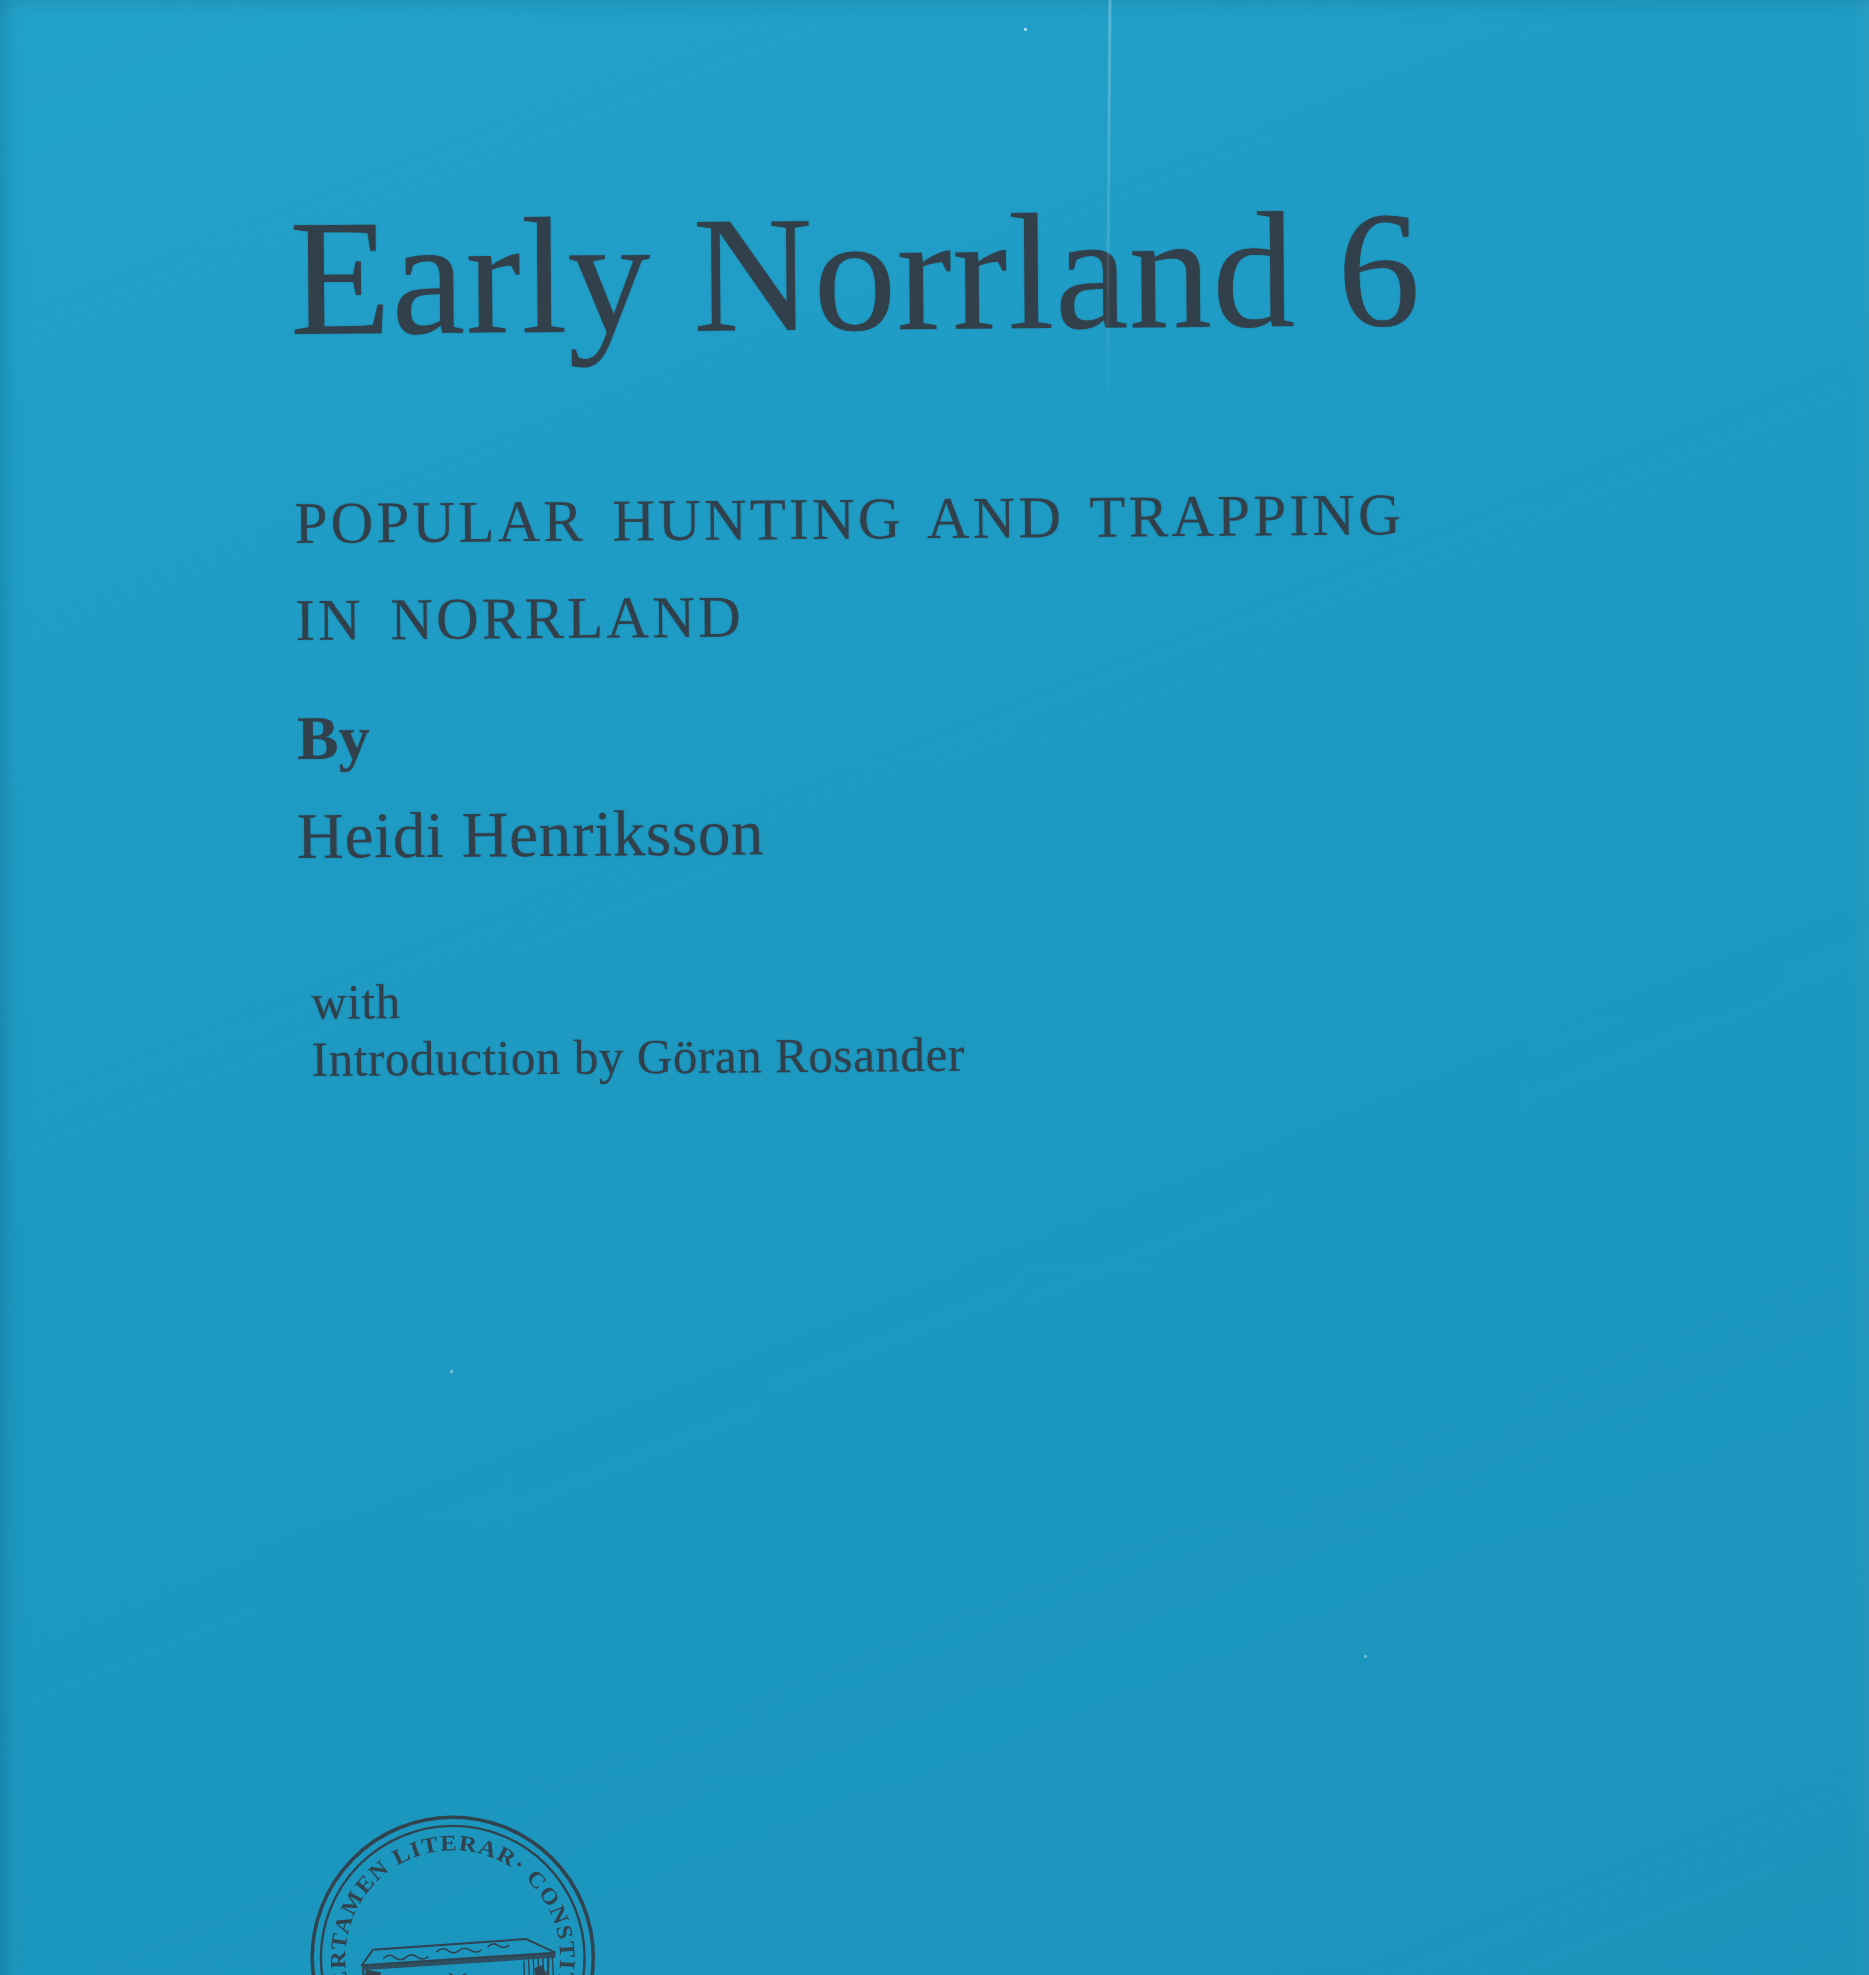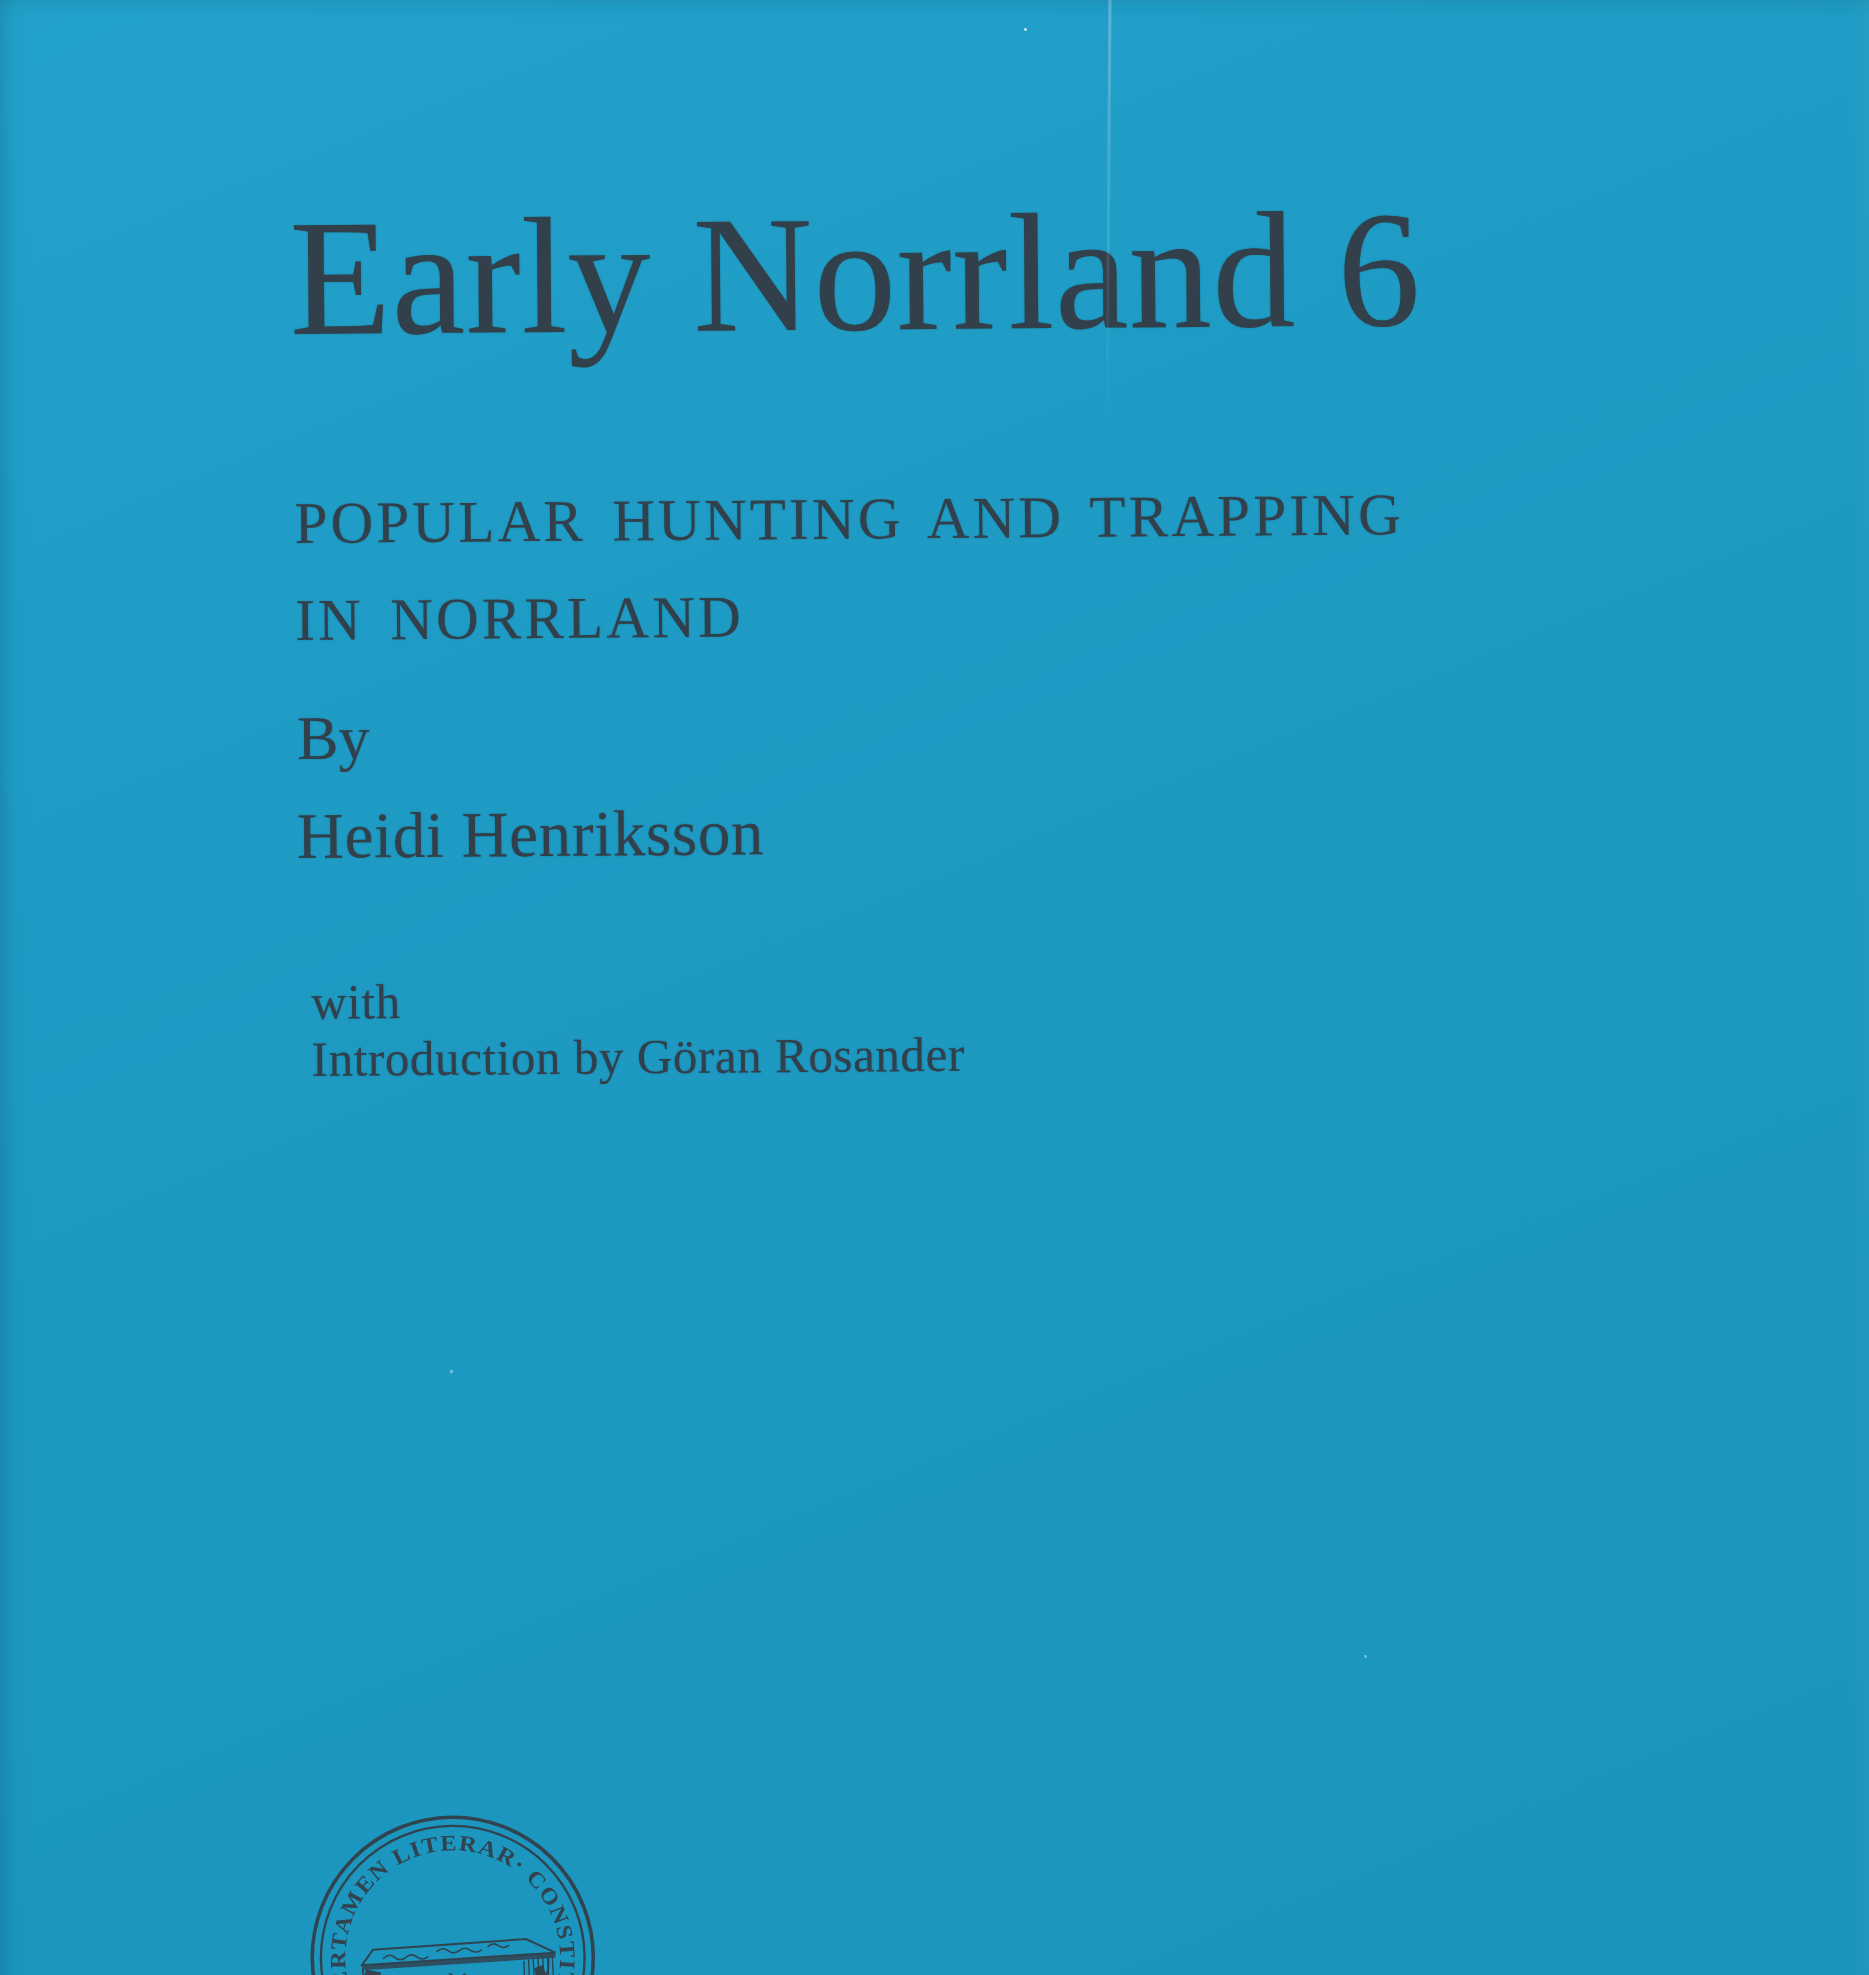--- a/index.html
+++ b/index.html
@@ -43,21 +43,21 @@
     font-size:166px;
     letter-spacing:0.4px;
   }
   .subtitle{
     left:300px; top:476px;
     font-size:59px;
     letter-spacing:.055em;
     word-spacing:.14em;
     line-height:97px;
   }
-  .byline{ left:301px; top:708px; font-size:62px; }
+  .byline{ left:301px; top:708px; font-size:62px;font-weight:bold; }
   .author{ left:300px; top:805px; font-size:65px; letter-spacing:.01em; }
   .credit{
     left:313px; top:975px;
     font-size:49px;
     line-height:57px;
     letter-spacing:.012em;
   }
   .seal{
     position:absolute;
     left:297px; top:1810px;

